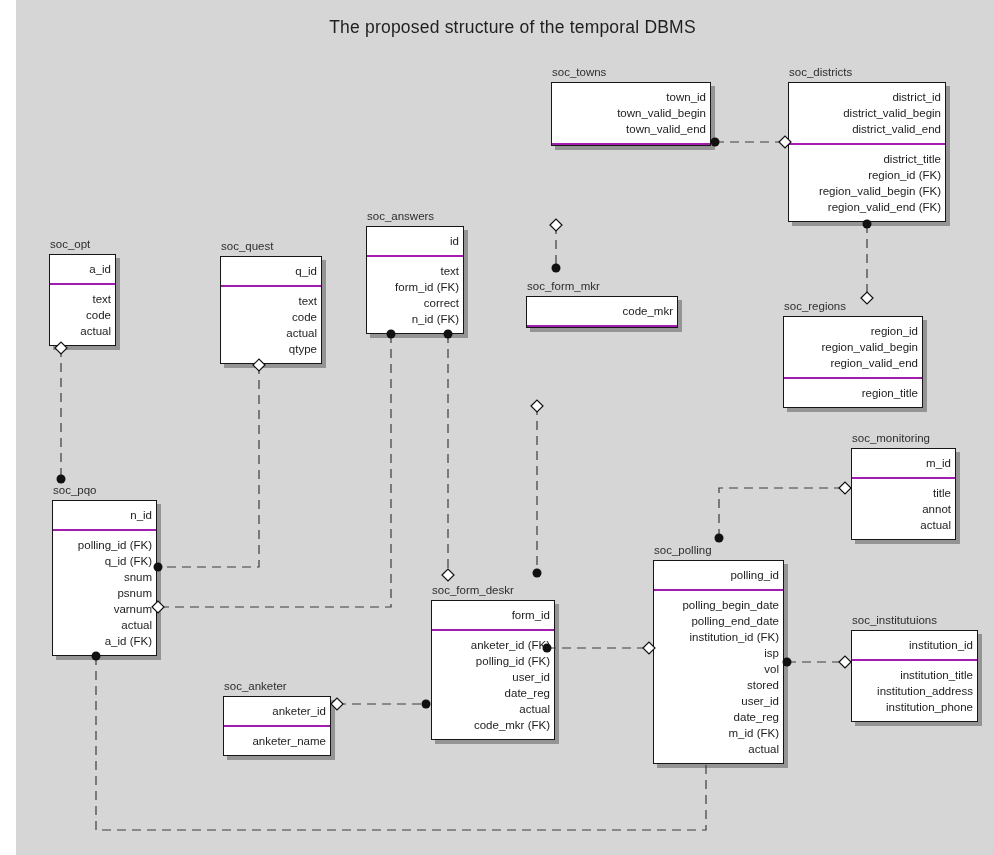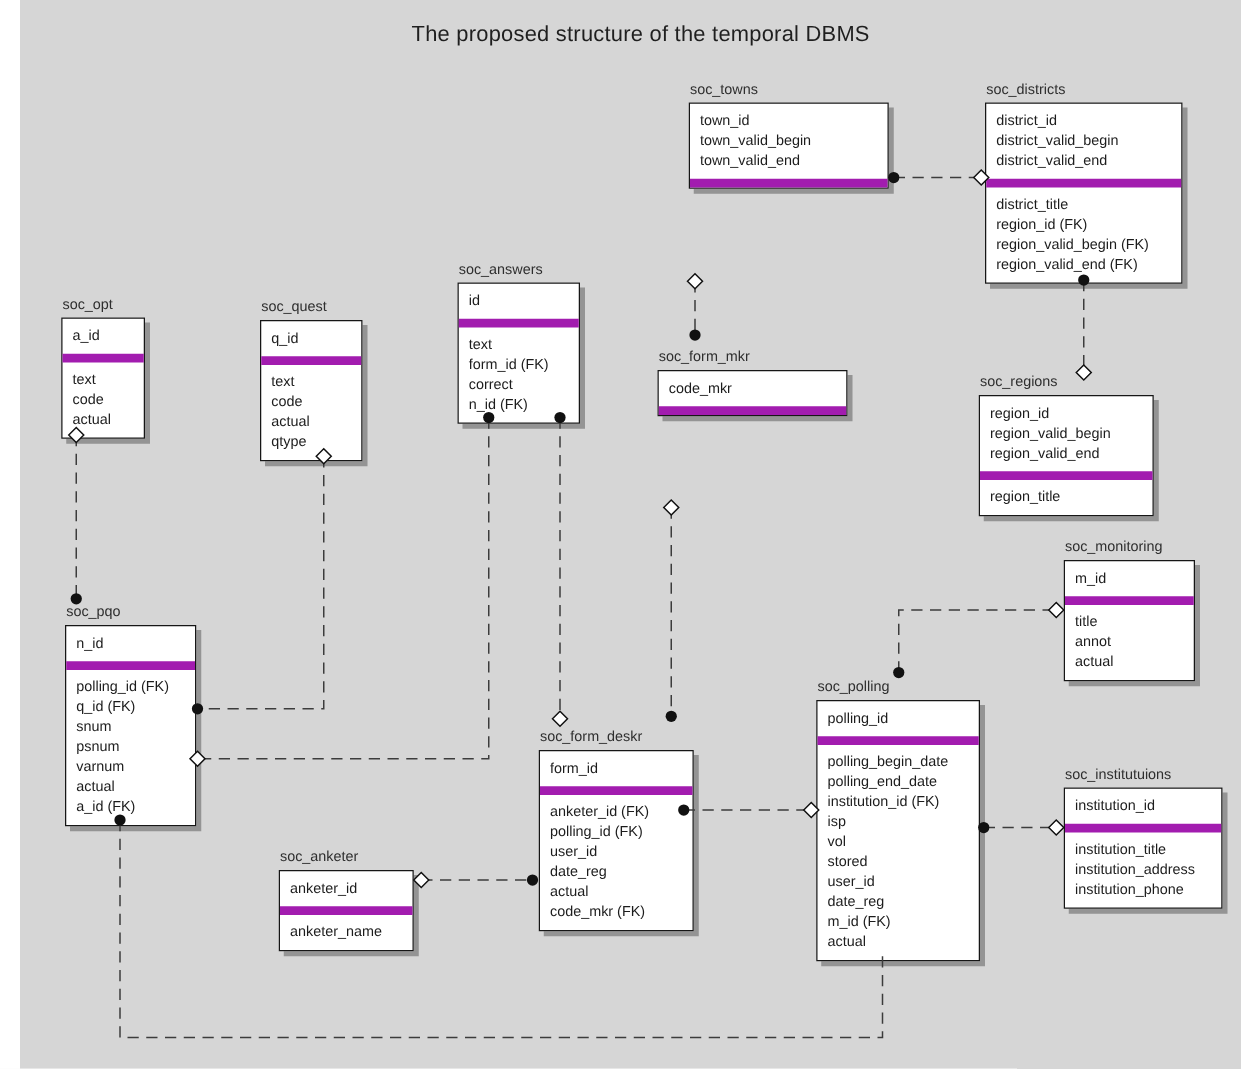--- a/index.html
+++ b/index.html
@@ -9,31 +9,31 @@
     background:#d6d6d6;
     font-family:"Liberation Sans", sans-serif;
     overflow:hidden;
     margin-left:16px;
   }
   .diagram-title{
     position:absolute;top:17px;left:0;width:100%;
     text-align:center;
     font-size:17.5px;color:#1f1f1f;letter-spacing:.2px;
   }
-  .entity{position:absolute;}
+  .entity{position:absolute;text-align:right;}
   .entity-label{
     position:absolute;top:-16px;left:1px;
     font-size:11.5px;color:#2e2e2e;white-space:nowrap;
   }
   .entity-box{
     background:#ffffff;
     border:1px solid #161616;
     box-shadow:4px 4px 0 rgba(82,82,82,.5);
   }
-  .entity-pk{border-bottom:7px solid #a21caf;padding:6px 0;}
+  .entity-pk{border-bottom:2px solid #a21caf;padding:6px 0;}
   .entity-fields{padding:6px 0;}
   .field-row{
     font-size:11.5px;line-height:16px;color:#1c1c1c;
     padding:0 4px 0 8px;white-space:nowrap;overflow:hidden;
   }
   #rel-layer{position:absolute;top:0;left:0;pointer-events:none;z-index:5;}
 </style>
 </head>
 <body>
 
@@ -47,21 +47,21 @@
             <div class="field-row">a_id</div>
           </div>
       <div class="entity-fields">
             <div class="field-row">text</div>
             <div class="field-row">code</div>
             <div class="field-row">actual</div>
           </div>
     </div>
   </div>
 
-  <div class="entity" style="left: 192px; top: 256px; width: 82px;">
+  <div class="entity" style="left: 204px; top: 256px; width: 102px;">
     <div class="entity-label">soc_quest</div>
     <div class="entity-box">
       <div class="entity-pk">
             <div class="field-row">q_id</div>
           </div>
       <div class="entity-fields">
             <div class="field-row">text</div>
             <div class="field-row">code</div>
             <div class="field-row">actual</div>
             <div class="field-row">qtype</div>

